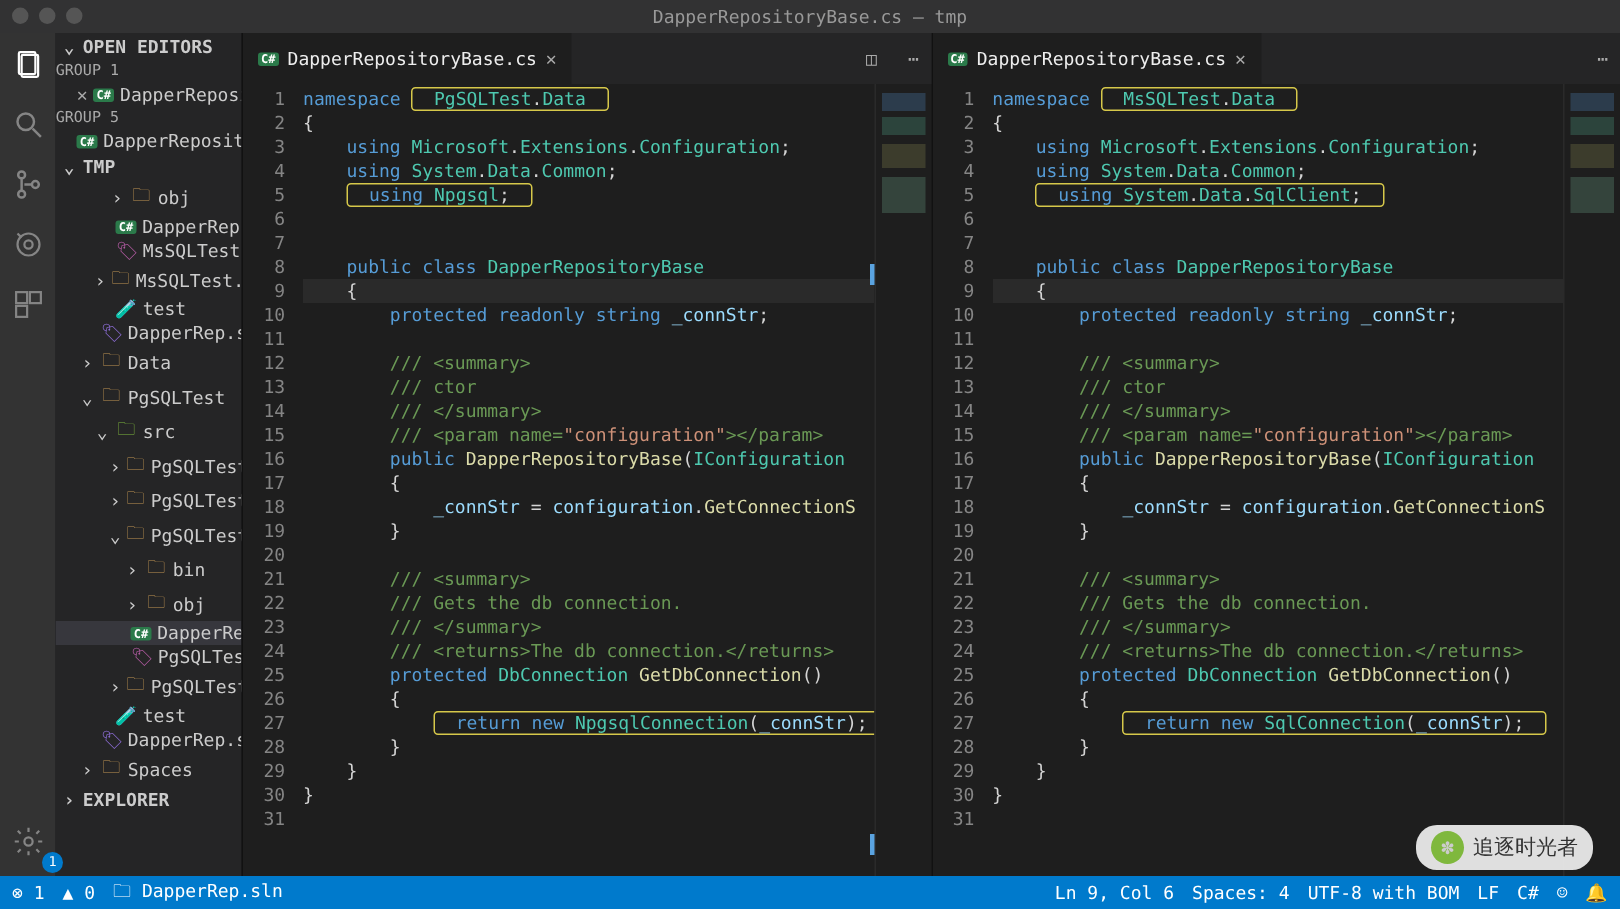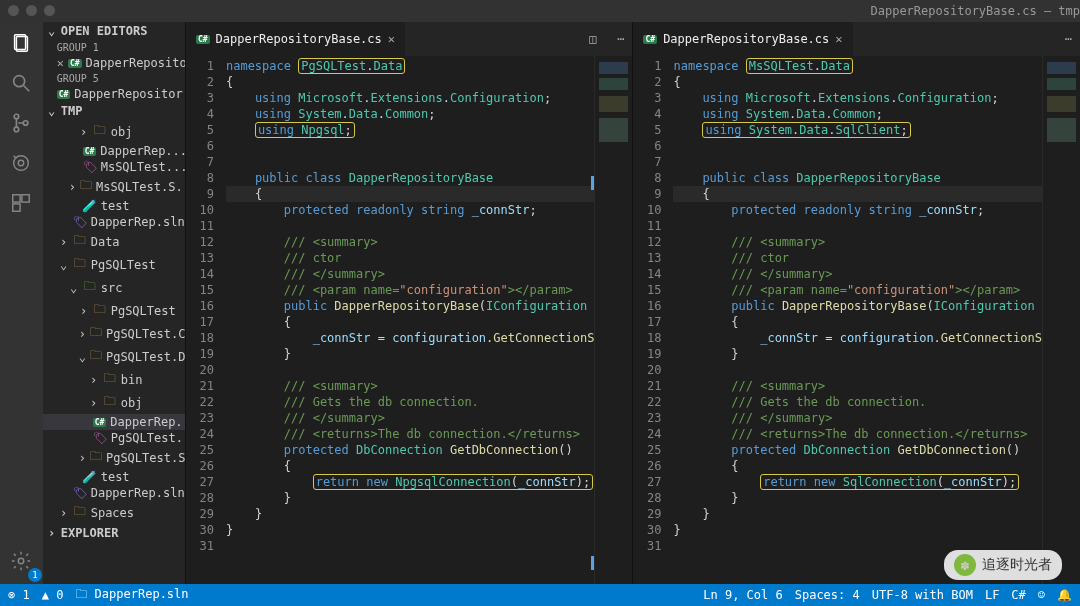--- a/index.html
+++ b/index.html
@@ -1,27 +1,27 @@
 <!DOCTYPE html>
 <html><head>
 <meta charset="utf-8">
 <style>
 *{margin:0;padding:0;box-sizing:border-box;font-family:Menlo,Consolas,monospace;font-size:12px}
 body{background:#1e1e1e;color:#ccc;width:1080px;height:606px;overflow:hidden;position:relative}
-.titlebar{height:22px;background:#323233;display:flex;align-items:center;justify-content:flex-end;color:#999;font-size:12px;position:relative}
+.titlebar{height:22px;background:#323233;display:flex;align-items:center;justify-content:center;color:#999;font-size:12px;position:relative}
 .traffic{position:absolute;left:8px;top:5px;display:flex;gap:7px}
 .traffic span{width:11px;height:11px;border-radius:50%;background:#555}
 .main{display:flex;height:562px}
 .activitybar{width:48px;background:#333;display:flex;flex-direction:column;align-items:center;padding-top:8px;gap:14px}
 .activitybar .ic{width:26px;height:26px;color:#858585;display:flex;align-items:center;justify-content:center;cursor:pointer}
 .activitybar .ic.active{color:#fff}
 .sidebar{width:160px;background:#252526;color:#ccc;overflow:hidden;font-size:11px}
 .sidebar-title{padding:6px 10px;color:#bbb;font-size:11px;letter-spacing:.2px}
 .section-hdr{display:flex;align-items:center;gap:4px;padding:2px 4px;color:#ccc;font-weight:bold;cursor:pointer;font-size:10px}
-.section-sub{padding:2px 8px 2px 14px;color:#aaa;font-size:10px}
+.section-sub{padding:2px 8px 2px 0;color:#aaa;font-size:10px}
 .tree-row{display:flex;align-items:center;gap:4px;padding:1px 4px;white-space:nowrap;overflow:hidden;cursor:pointer;font-size:11px}
 .tree-row.sel{background:#37373d}
 .folder-ic{width:14px;text-align:center;color:#c09553}
 .file-ic{width:14px;text-align:center}
 .chev{width:10px;color:#ccc;display:inline-block;text-align:center}
 .cs-badge{background:#2b7a4a;color:#fff;font-size:8px;padding:0 2px;border-radius:2px;font-weight:bold}
 .editors{flex:1;display:flex}
 .pane{flex:1;display:flex;flex-direction:column;border-left:1px solid #111;min-width:0}
 .tabs{height:34px;background:#252526;display:flex;align-items:center;position:relative}
 .tab{height:34px;background:#1e1e1e;display:flex;align-items:center;gap:6px;padding:0 10px;color:#eee;font-size:12px;border-right:1px solid #252526}
@@ -36,21 +36,21 @@
 .minimap{width:38px;background:#1e1e1e;border-left:1px solid #2a2a2a;position:relative}
 .minimap .mm-content{position:absolute;top:6px;left:4px;right:4px;height:100px;background:linear-gradient(#3a5a7a 0 12%,transparent 12% 16%,#3a6a5a 16% 28%,transparent 28% 34%,#5a5a3a 34% 50%,transparent 50% 56%,#4a6a5a 56% 80%,transparent 80%);opacity:.5}
 .diffmark{position:absolute;right:0;width:3px;background:#5aa3e0}
 .kw{color:#569cd6}
 .cls{color:#4ec9b0}
 .str{color:#ce9178}
 .com{color:#6a9955}
 .var{color:#9cdcfe}
 .mth{color:#dcdcaa}
 .pln{color:#d4d4d4}
-.hl-box{border:1px solid #d6c84a;border-radius:3px;padding:0 2px}
+.hl-box{border:1px solid #d6c84a;border-radius:3px;padding:0 14px}
 .cur-line{background:#2a2a2a}
 .statusbar{height:22px;background:#007acc;color:#fff;display:flex;align-items:center;font-size:11px;padding:0 8px;gap:12px}
 .statusbar .sp{flex:1}
 .notif-badge{position:absolute;left:28px;bottom:24px;background:#007acc;color:#fff;border-radius:50%;width:14px;height:14px;font-size:9px;display:flex;align-items:center;justify-content:center}
 .watermark{position:absolute;right:18px;bottom:26px;display:flex;align-items:center;gap:6px;background:rgba(240,240,240,.92);padding:4px 10px;border-radius:14px}
 .watermark .wx{width:22px;height:22px;border-radius:50%;background:#7fb83d;display:flex;align-items:center;justify-content:center;font-size:14px}
 .watermark .txt{color:#333;font-size:14px;font-family:sans-serif}
 </style>
 </head>
 <body>

